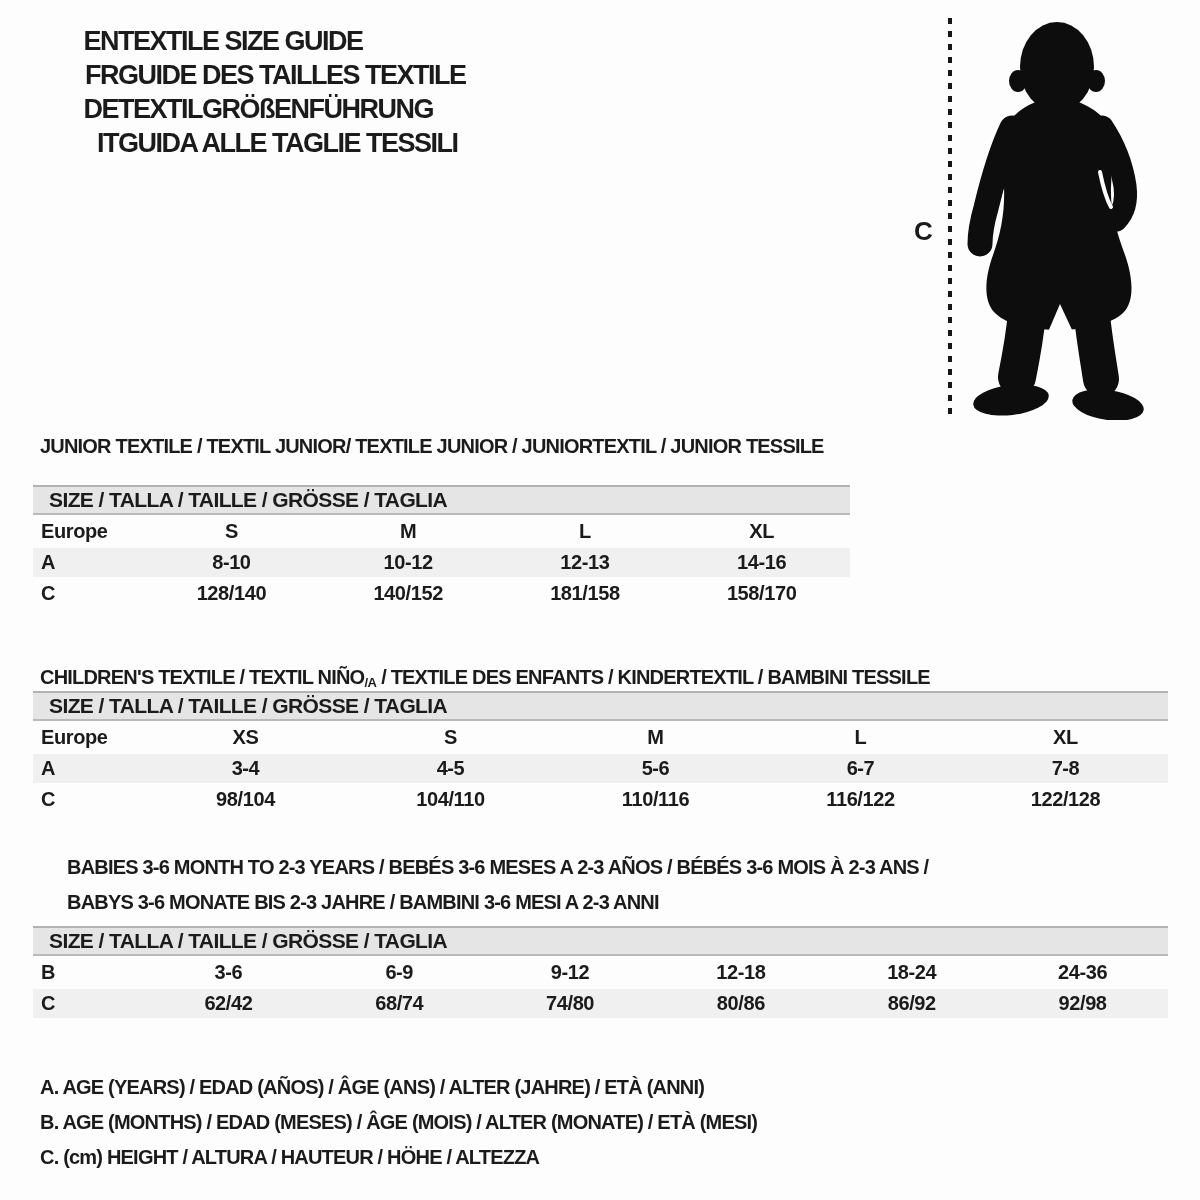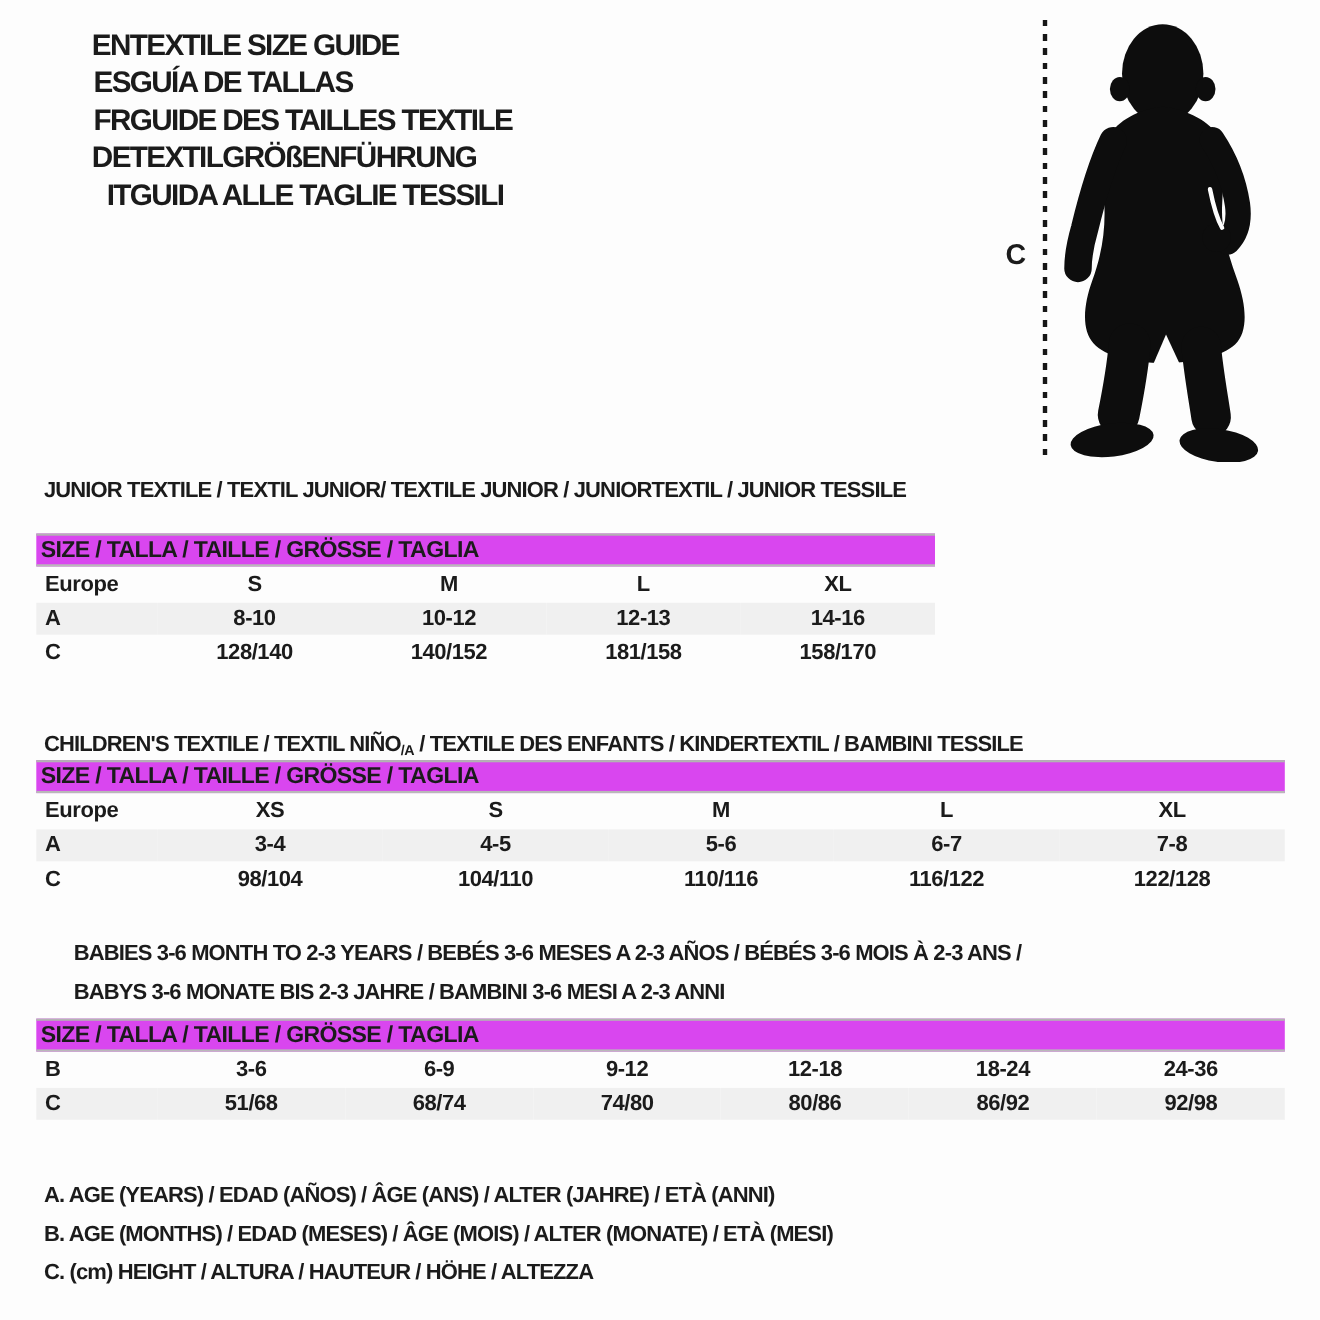--- a/index.html
+++ b/index.html
@@ -40,25 +40,25 @@
     width: 100%;
     border-collapse: separate;
     border-spacing: 0 2px;
     table-layout: fixed;
     font-size: 20px;
     letter-spacing: -0.4px;
     font-weight: bold;
   }
   .tbl td { height: 29px; padding: 0; vertical-align: middle; }
   .tbl tr.bar td {
-    background: #d946ef;
+    background: #e5e5e5;
     border-top: 2px solid #b3b3b3;
     border-bottom: 2px solid #b9b9b9;
     height: 26px;
-    padding-left: 4px;
+    padding-left: 16px;
     font-size: 21px;
     letter-spacing: -0.6px;
     text-align: left;
   }
   .tbl td.lab { text-align: left; padding-left: 8px; }
   .tbl td.val { text-align: center; }
   .tbl tr.shade td { background: #f0f0f0; }
   #junior-table   { left: 33px; top: 483px; width: 817px; }
   #children-table { left: 33px; top: 689px; width: 1135px; }
   #babies-table   { left: 33px; top: 924px; width: 1135px; }
@@ -70,24 +70,20 @@
 </style>
 </head>
 <body>
 
 <div class="canvas">
 
   <div class="lang-list">
     <div class="lang-row">
       <span class="lang-code">EN</span>
       <span class="lang-title">TEXTILE SIZE GUIDE</span>
-    </div>
-    <div class="lang-row">
-      <span class="lang-code">ES</span>
-      <span class="lang-title">GUÍA DE TALLAS</span>
     </div>
     <div class="lang-row">
       <span class="lang-code">FR</span>
       <span class="lang-title">GUIDE DES TAILLES TEXTILE</span>
     </div>
     <div class="lang-row">
       <span class="lang-code">DE</span>
       <span class="lang-title">TEXTILGRÖßENFÜHRUNG</span>
     </div>
     <div class="lang-row">
@@ -233,21 +229,21 @@
         <td class="lab">B</td>
         <td class="val">3-6</td>
         <td class="val">6-9</td>
         <td class="val">9-12</td>
         <td class="val">12-18</td>
         <td class="val">18-24</td>
         <td class="val">24-36</td>
       </tr>
       <tr class="shade">
         <td class="lab">C</td>
-        <td class="val">51/68</td>
+        <td class="val">62/42</td>
         <td class="val">68/74</td>
         <td class="val">74/80</td>
         <td class="val">80/86</td>
         <td class="val">86/92</td>
         <td class="val">92/98</td>
       </tr>
     </tbody>
       </table>
   </div>
 

